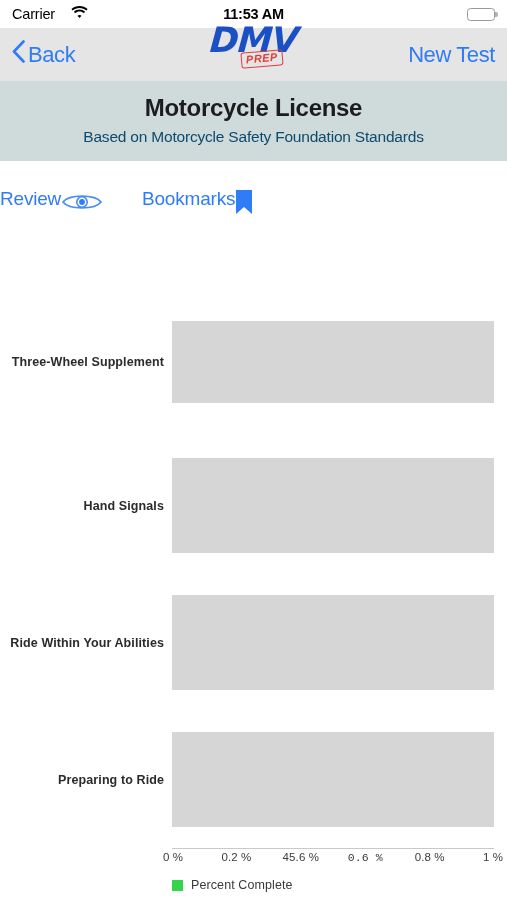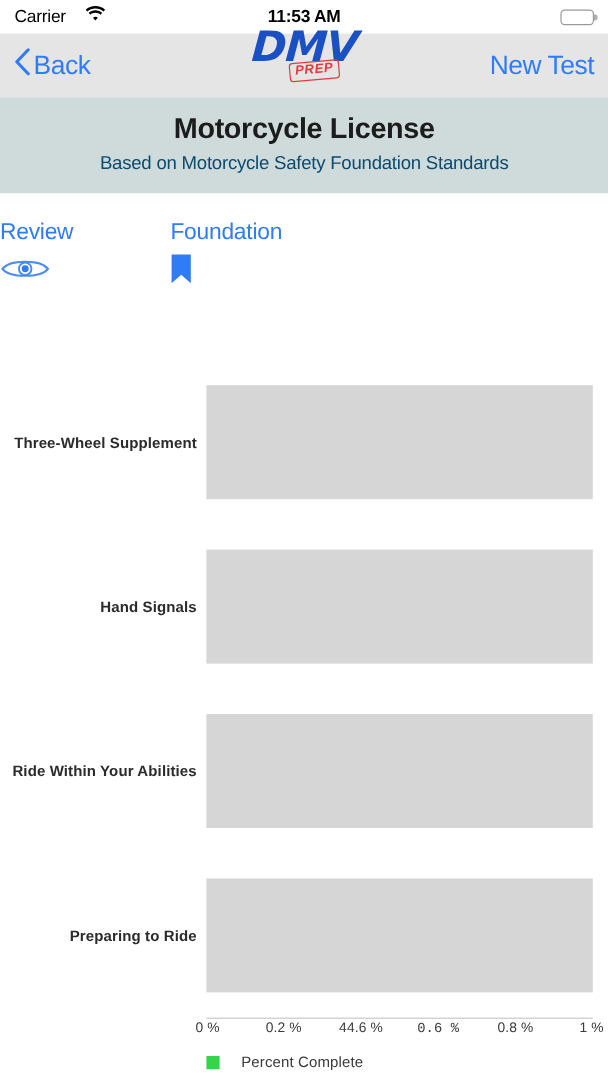--- a/index.html
+++ b/index.html
@@ -161,22 +161,22 @@
     line-height: 20px;
   }
 
   
   .tab-row {
     display: flex;
     padding: 22px 0 0 0;
   }
   .tab {
     display: flex;
-    flex-direction: column;
-    align-items: flex-start;
+    flex-direction: row;
+    align-items: center;
     cursor: pointer;
   }
   .tab-review { width: 112px; margin-left: 0; }
   .tab-bookmarks { width: 164px; margin-left: 30px; }
   .tab-label {
     color: #2f7cf6;
     font-size: 19px;
     letter-spacing: -0.2px;
     line-height: 22px;
   }
@@ -263,21 +263,21 @@
     color: #3a3a3a;
     letter-spacing: 0.1px;
     white-space: nowrap;
   }
   .legend {
     position: absolute;
     top: 578px;
     left: 172px;
     display: flex;
     align-items: center;
-    gap: 18px;
+    gap: 8px;
   }
   .legend-swatch {
     width: 11px;
     height: 11px;
     background: #35d44b;
     display: block;
   }
   .legend-label {
     font-size: 12.5px;
     color: #3a3a3a;
@@ -334,33 +334,33 @@
     <div class="tab-label">Review</div>
     <div class="tab-icon">
       <svg width="42" height="22" viewBox="0 0 42 22">
         <path d="M2 11 C8 3.2, 34 3.2, 40 11 C34 18.8, 8 18.8, 2 11 Z" fill="none" stroke="#4a8cf0" stroke-width="1.7"></path>
         <circle cx="21" cy="11" r="5.2" fill="none" stroke="#4a8cf0" stroke-width="1.6"></circle>
         <circle cx="21" cy="11" r="2.9" fill="#2f7cf6"></circle>
       </svg>
     </div>
   </div>
   <div class="tab tab-bookmarks">
-    <div class="tab-label">Foundation</div>
+    <div class="tab-label">Bookmarks</div>
     <div class="tab-icon">
       <svg width="18" height="26" viewBox="0 0 18 26">
         <path d="M1 1 h16 v24 l-8 -7 l-8 7 Z" fill="#2f7cf6"></path>
       </svg>
     </div>
   </div>
 </div>
 
 <div class="chart">
   <div class="chart-plot">
 
-  <div class="bar-row" style="top: 21px; height: 95px;">
+  <div class="bar-row" style="top: 21px; height: 82px;">
         <div class="bar-label-holder">
           <span class="bar-label" style="width: auto; padding-right: 0px;">Three-Wheel Supplement</span>
         </div>
         <div class="bar-band"></div>
       </div>
       <div class="bar-row" style="top: 158px; height: 95px;">
         <div class="bar-label-holder">
           <span class="bar-label" style="width: auto; padding-right: 0px;">Hand Signals</span>
         </div>
         <div class="bar-band"></div>
@@ -375,21 +375,21 @@
         <div class="bar-label-holder">
           <span class="bar-label" style="width: auto; padding-right: 0px;">Preparing to Ride</span>
         </div>
         <div class="bar-band"></div>
       </div>
     </div>
   <div class="axis-line"></div>
   <div class="axis-labels">
       <span class="axis-tick" style="left: 172px; transform: translateX(-45%);">0 %</span>
       <span class="axis-tick" style="left: 236.4px;">0.2 %</span>
-      <span class="axis-tick" style="left: 300.8px;">44.6 %</span>
+      <span class="axis-tick" style="left: 300.8px;">45.6 %</span>
       <span class="axis-tick" style="left: 365.2px; font-family: Liberation Mono, monospace;">0.6 %</span>
       <span class="axis-tick" style="left: 429.6px;">0.8 %</span>
       <span class="axis-tick" style="left: 494px; transform: translateX(-55%);">1 %</span>
     </div>
   <div class="legend">
     <span class="legend-swatch" style="background: rgb(53, 212, 75);"></span>
     <span class="legend-label">Percent Complete</span>
   </div>
 </div>
 

